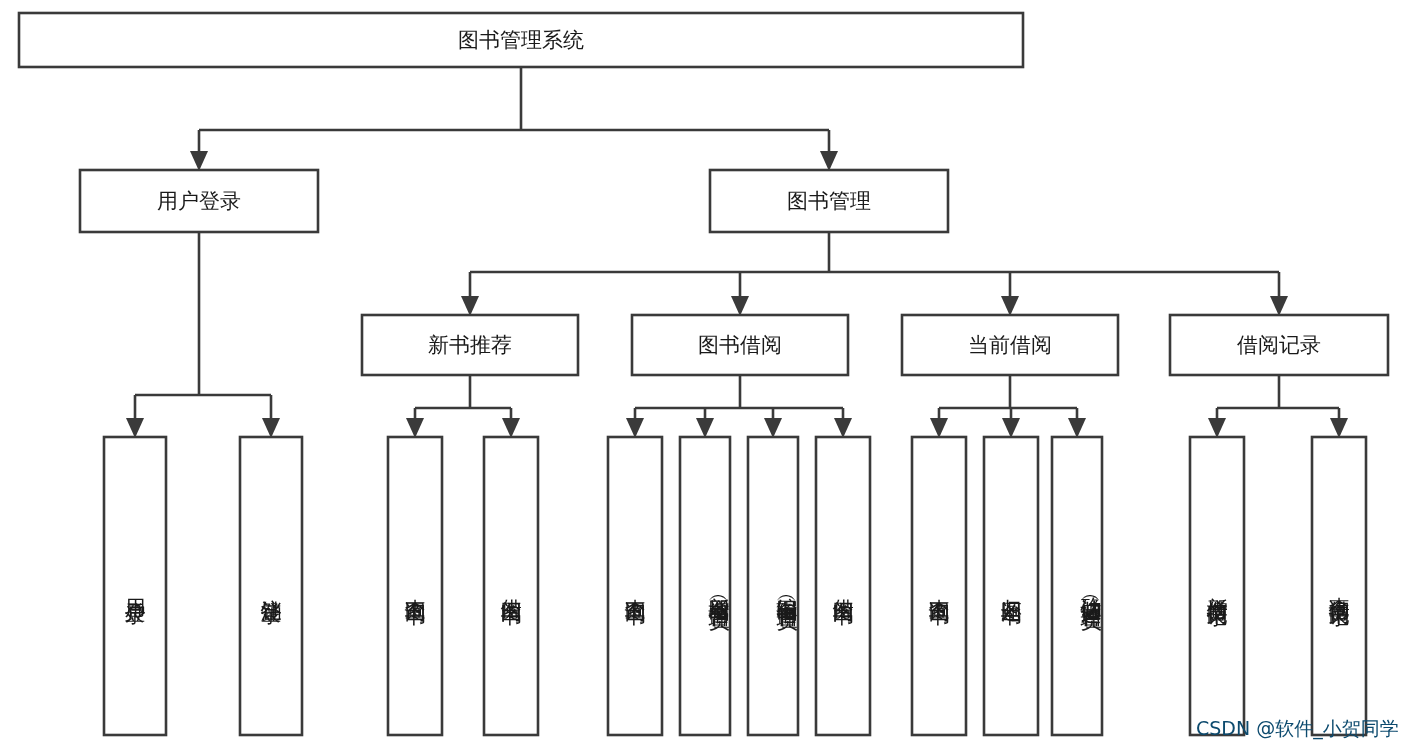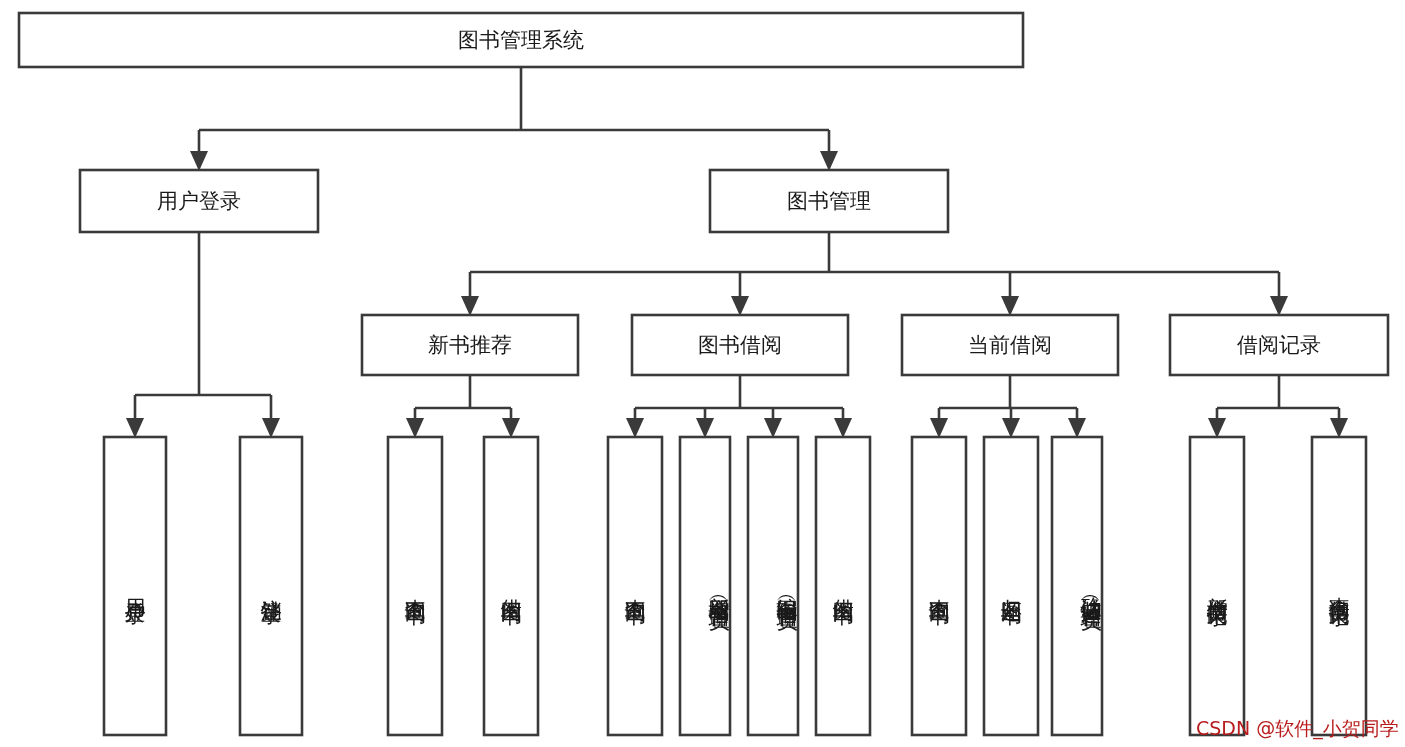--- a/index.html
+++ b/index.html
@@ -72,21 +72,21 @@
   }
   .vlabel.topaligned {
     display: flex;
     align-items: flex-start;
     justify-content: center;
   }
   .watermark {
     position: absolute;
     font-family: "DejaVu Sans", "Liberation Sans", sans-serif;
     font-size: 19px;
-    color: #b91c1c;
+    color: #0c4a6e;
     white-space: nowrap;
     pointer-events: none;
   }
 </style>
 </head>
 <body>
 
 <div id="diagram-root">
 
   <svg class="diagram-canvas" viewBox="0 0 1405 747" xmlns="http://www.w3.org/2000/svg">

